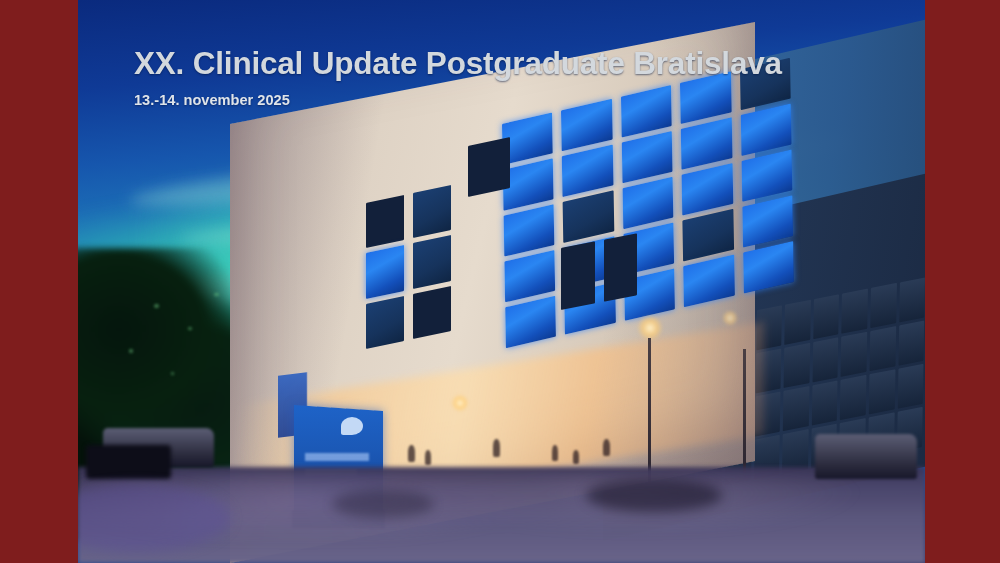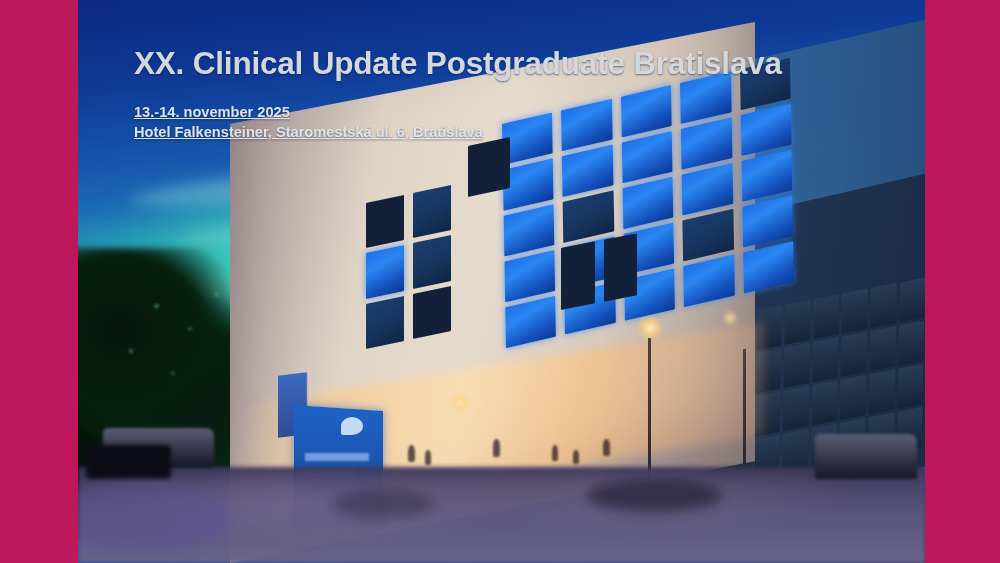--- a/index.html
+++ b/index.html
@@ -11,21 +11,21 @@
     width: 1000px;
     height: 563px;
     overflow: hidden;
     font-family: "Liberation Sans", sans-serif;
   }
 
   #slide {
     position: relative;
     width: 1000px;
     height: 563px;
-    background: #be185d;
+    background: #7f1d1d;
   }
 
   
   #photo {
     position: absolute;
     left: 78px;
     top: 0px;
     width: 847px;
     height: 563px;
     overflow: hidden;
@@ -327,28 +327,27 @@
   .subtitle {
     margin-top: 9px;
     font-size: 15.2px;
     font-weight: bold;
     color: #d9dee3;
     line-height: 1.2;
     text-shadow: 0 1px 2px rgba(0,20,60,0.5);
     white-space: nowrap;
   }
   .datevenue {
-    margin-top: 21px;
+    margin-top: 9px;
     font-size: 14.6px;
     font-weight: bold;
     color: #dfe4e9;
     line-height: 1.38;
     text-shadow: 0 1px 2px rgba(0,20,60,0.5);
     white-space: nowrap;
-    text-decoration: underline;
   }
 </style>
 </head>
 <body>
 
 <div id="slide">
 
   <div id="photo">
 
     <div class="sky-base"></div>
@@ -491,17 +490,16 @@
     <div class="car" style="left:87%;top:77%;width:12%;height:8%;"></div>
 
     <div class="shadow-blob" style="left:-4%;top:86%;width:22%;height:12%;background:rgba(92,80,150,0.5);"></div>
 
   </div>
 
   <div id="textblock">
     <div class="title">XX. Clinical Update Postgraduate Bratislava</div>
     <div class="datevenue">
       <div>13.-14. november 2025</div>
-      <div>Hotel Falkensteiner, Staromestská ul. 6, Bratislava</div>
     </div>
   </div>
 
 </div>
 
 </body></html>

